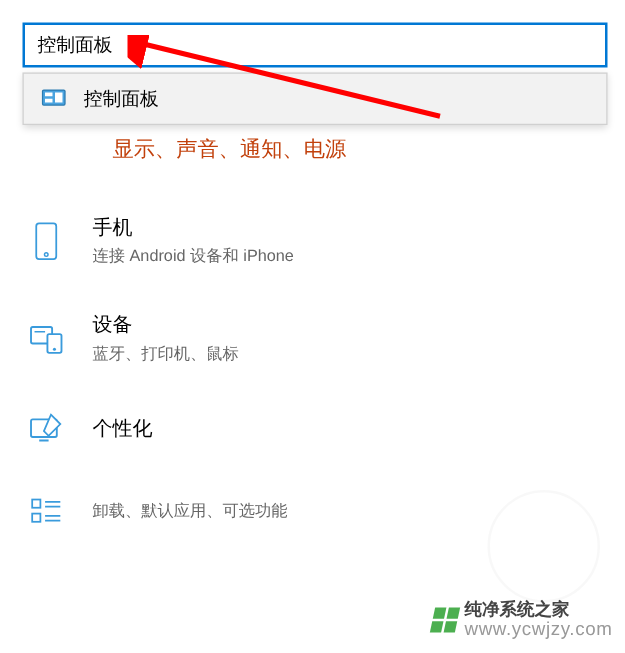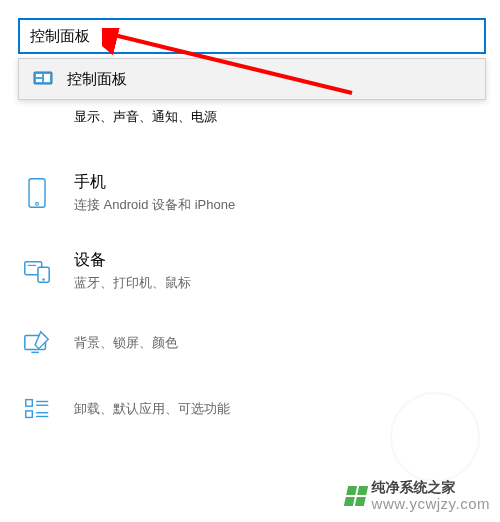--- a/index.html
+++ b/index.html
@@ -66,21 +66,21 @@
       padding-left: 20px;
     }
     .partial-item {
       display: flex;
       gap: 20px;
       padding: 6px 0 18px 0;
       align-items: flex-start;
     }
     .partial-item .icon-wrap { width: 34px; opacity: 0; }
     .partial-item .text-wrap { padding-top: 0; }
-    .partial-desc { font-size: 13px; color: #000000; }
+    .partial-desc { font-size: 17px; color: #c2410c; margin-left: 16px; }
     .settings-item {
       display: flex;
       gap: 20px;
       padding: 18px 0;
       align-items: center;
     }
     .icon-wrap {
       width: 34px;
       display: flex;
       justify-content: center;
@@ -195,21 +195,21 @@
 
   <div class="settings-item">
     <div class="icon-wrap">
       <svg viewBox="0 0 32 32" width="30" height="30">
         <rect x="3" y="8" width="22" height="15" rx="1.5" fill="none" stroke="#3a9bdc" stroke-width="1.6"></rect>
         <line x1="10" y1="26" x2="18" y2="26" stroke="#3a9bdc" stroke-width="1.6"></line>
         <path d="M20 4 L28 12 L18 22 L14 18 Z" fill="#fff" stroke="#3a9bdc" stroke-width="1.5"></path>
       </svg>
     </div>
     <div class="text-wrap">
-      <div class="item-desc">背景、锁屏、颜色</div>
+      <div class="item-title">个性化</div>
     </div>
   </div>
 
   <div class="settings-item">
     <div class="icon-wrap">
       <svg viewBox="0 0 32 32" width="30" height="30">
         <rect x="4" y="6" width="7" height="7" fill="none" stroke="#3a9bdc" stroke-width="1.5"></rect>
         <rect x="4" y="18" width="7" height="7" fill="none" stroke="#3a9bdc" stroke-width="1.5"></rect>
         <line x1="15" y1="8" x2="28" y2="8" stroke="#3a9bdc" stroke-width="1.5"></line>
         <line x1="15" y1="12" x2="28" y2="12" stroke="#3a9bdc" stroke-width="1.5"></line>

